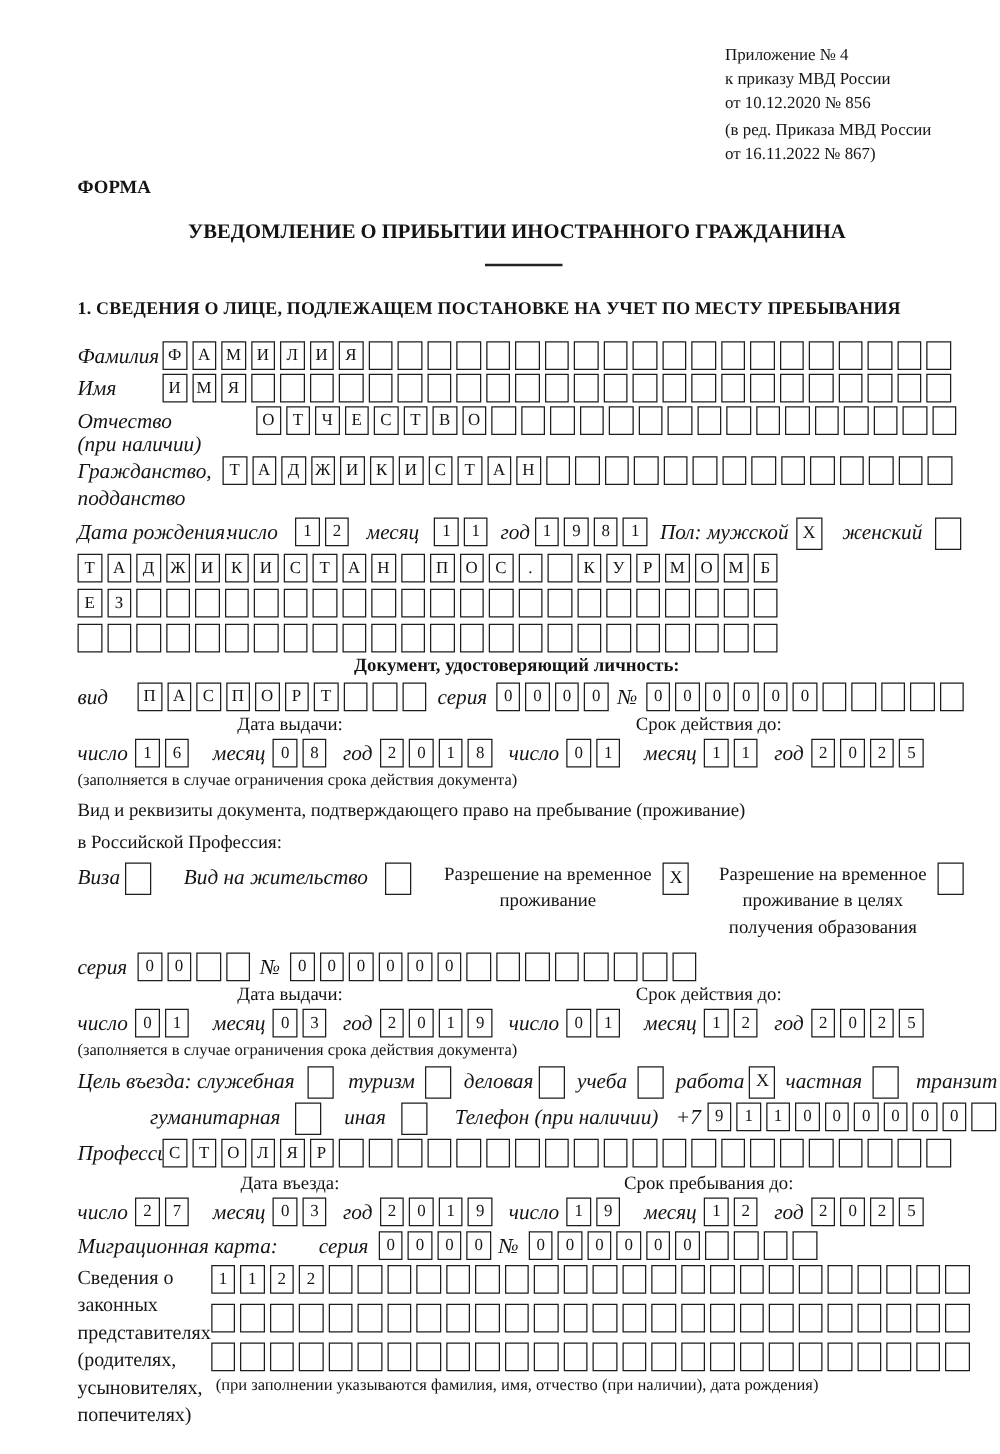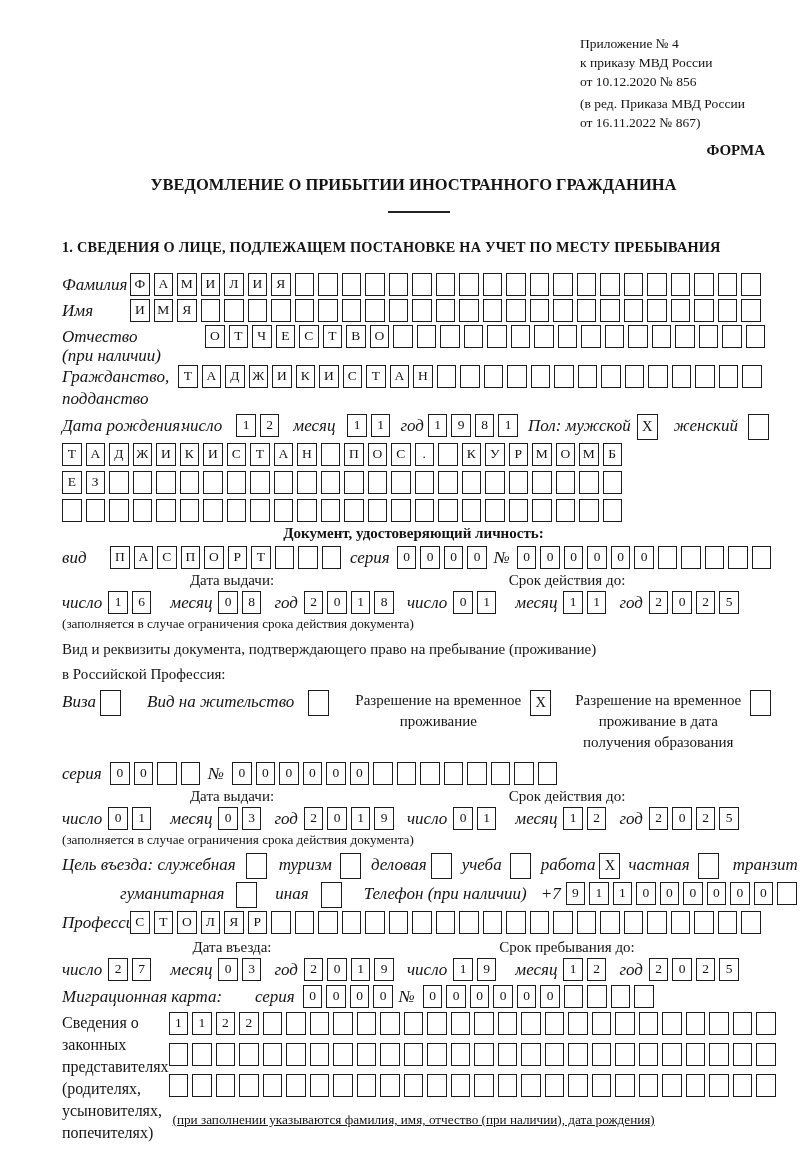--- a/index.html
+++ b/index.html
@@ -18,21 +18,21 @@
     border:1.6px solid #1d1d1d; background:#fff;
     text-align:center; font-size:13.5px; line-height:20px; font-family:inherit;
   }
   .cell.cb { width:21px; height:26px; line-height:23px; font-size:14.5px; }
 
   .row { display:flex; align-items:flex-start; white-space:nowrap; margin-bottom:3px; }
   .lbl { flex:none; font-size:17px; line-height:23px;font-style:italic; }
 
   .hdr-block { width:185px; margin-left:auto; font-size:13.5px; line-height:19px; }
   .hdr-block .l2 { margin-top:3px; }
-  .forma { text-align:right; font-weight:bold; font-size:15px; margin-top:10px; }
+  .forma { font-weight:bold; font-size:15px; margin-top:10px; }
 
   .title { text-align:center; font-weight:bold; font-size:16.5px; line-height:23px; margin-top:14px; }
   .title .blank { display:inline-block; width:62px; border-bottom:2px solid #222; height:14px; margin-left:10px; }
 
   .sect { font-weight:bold; font-size:14.3px; margin-top:20px; letter-spacing:0.2px; }
 
   .formbody { margin-top:17px; }
 
   .dgroup { display:flex; align-items:flex-start; flex:none; }
   .dgroup .lbl { margin-right:6px; }
@@ -41,21 +41,21 @@
   .center-b { text-align:center; font-weight:bold; font-size:15px; margin:3px 0 4px 0; }
   .note-r { text-align:left; font-size:13.2px; line-height:17px; margin:1px 0 5px 0; }
   .para { font-size:15px; line-height:25px; }
 
   .pgroup { display:flex; align-items:flex-start; flex:none; }
   .plabel { text-align:center; font-size:15px; line-height:21px; }
   .pgroup .cells { margin-left:9px; margin-top:0; }
 
   .heads { display:flex; font-size:15px; line-height:17px; margin:3px 0 2px 0; }
 
-  .footnote { font-size:13.2px; margin-top:15px; margin-left:4px;text-decoration:underline; }
+  .footnote { font-size:13.2px; margin-top:3px; margin-left:4px; }
 </style>
 </head>
 <body>
 
 <div class="page">
 
   <div class="hdr-block">
     <div>Приложение № 4</div>
     <div>к приказу МВД России</div>
     <div>от 10.12.2020 № 856</div>
@@ -426,21 +426,21 @@
           <span style="display:block">Разрешение на временное</span>
           <span style="display:block">проживание</span>
         </span>
         <span class="cells">
             <span class="cell cb">X</span>
           </span>
       </div>
       <div class="pgroup" style="margin-left:20px">
         <span class="plabel">
           <span style="display:block">Разрешение на временное</span>
-          <span style="display:block">проживание в дата</span>
+          <span style="display:block">проживание в целях</span>
           <span style="display:block">получения образования</span>
         </span>
         <span class="cells">
             <span class="cell cb"></span>
           </span>
       </div>
     </div>
 
     <div class="row" style="margin-bottom:2px">
       <span class="lbl" style="width:48px">серия</span>

